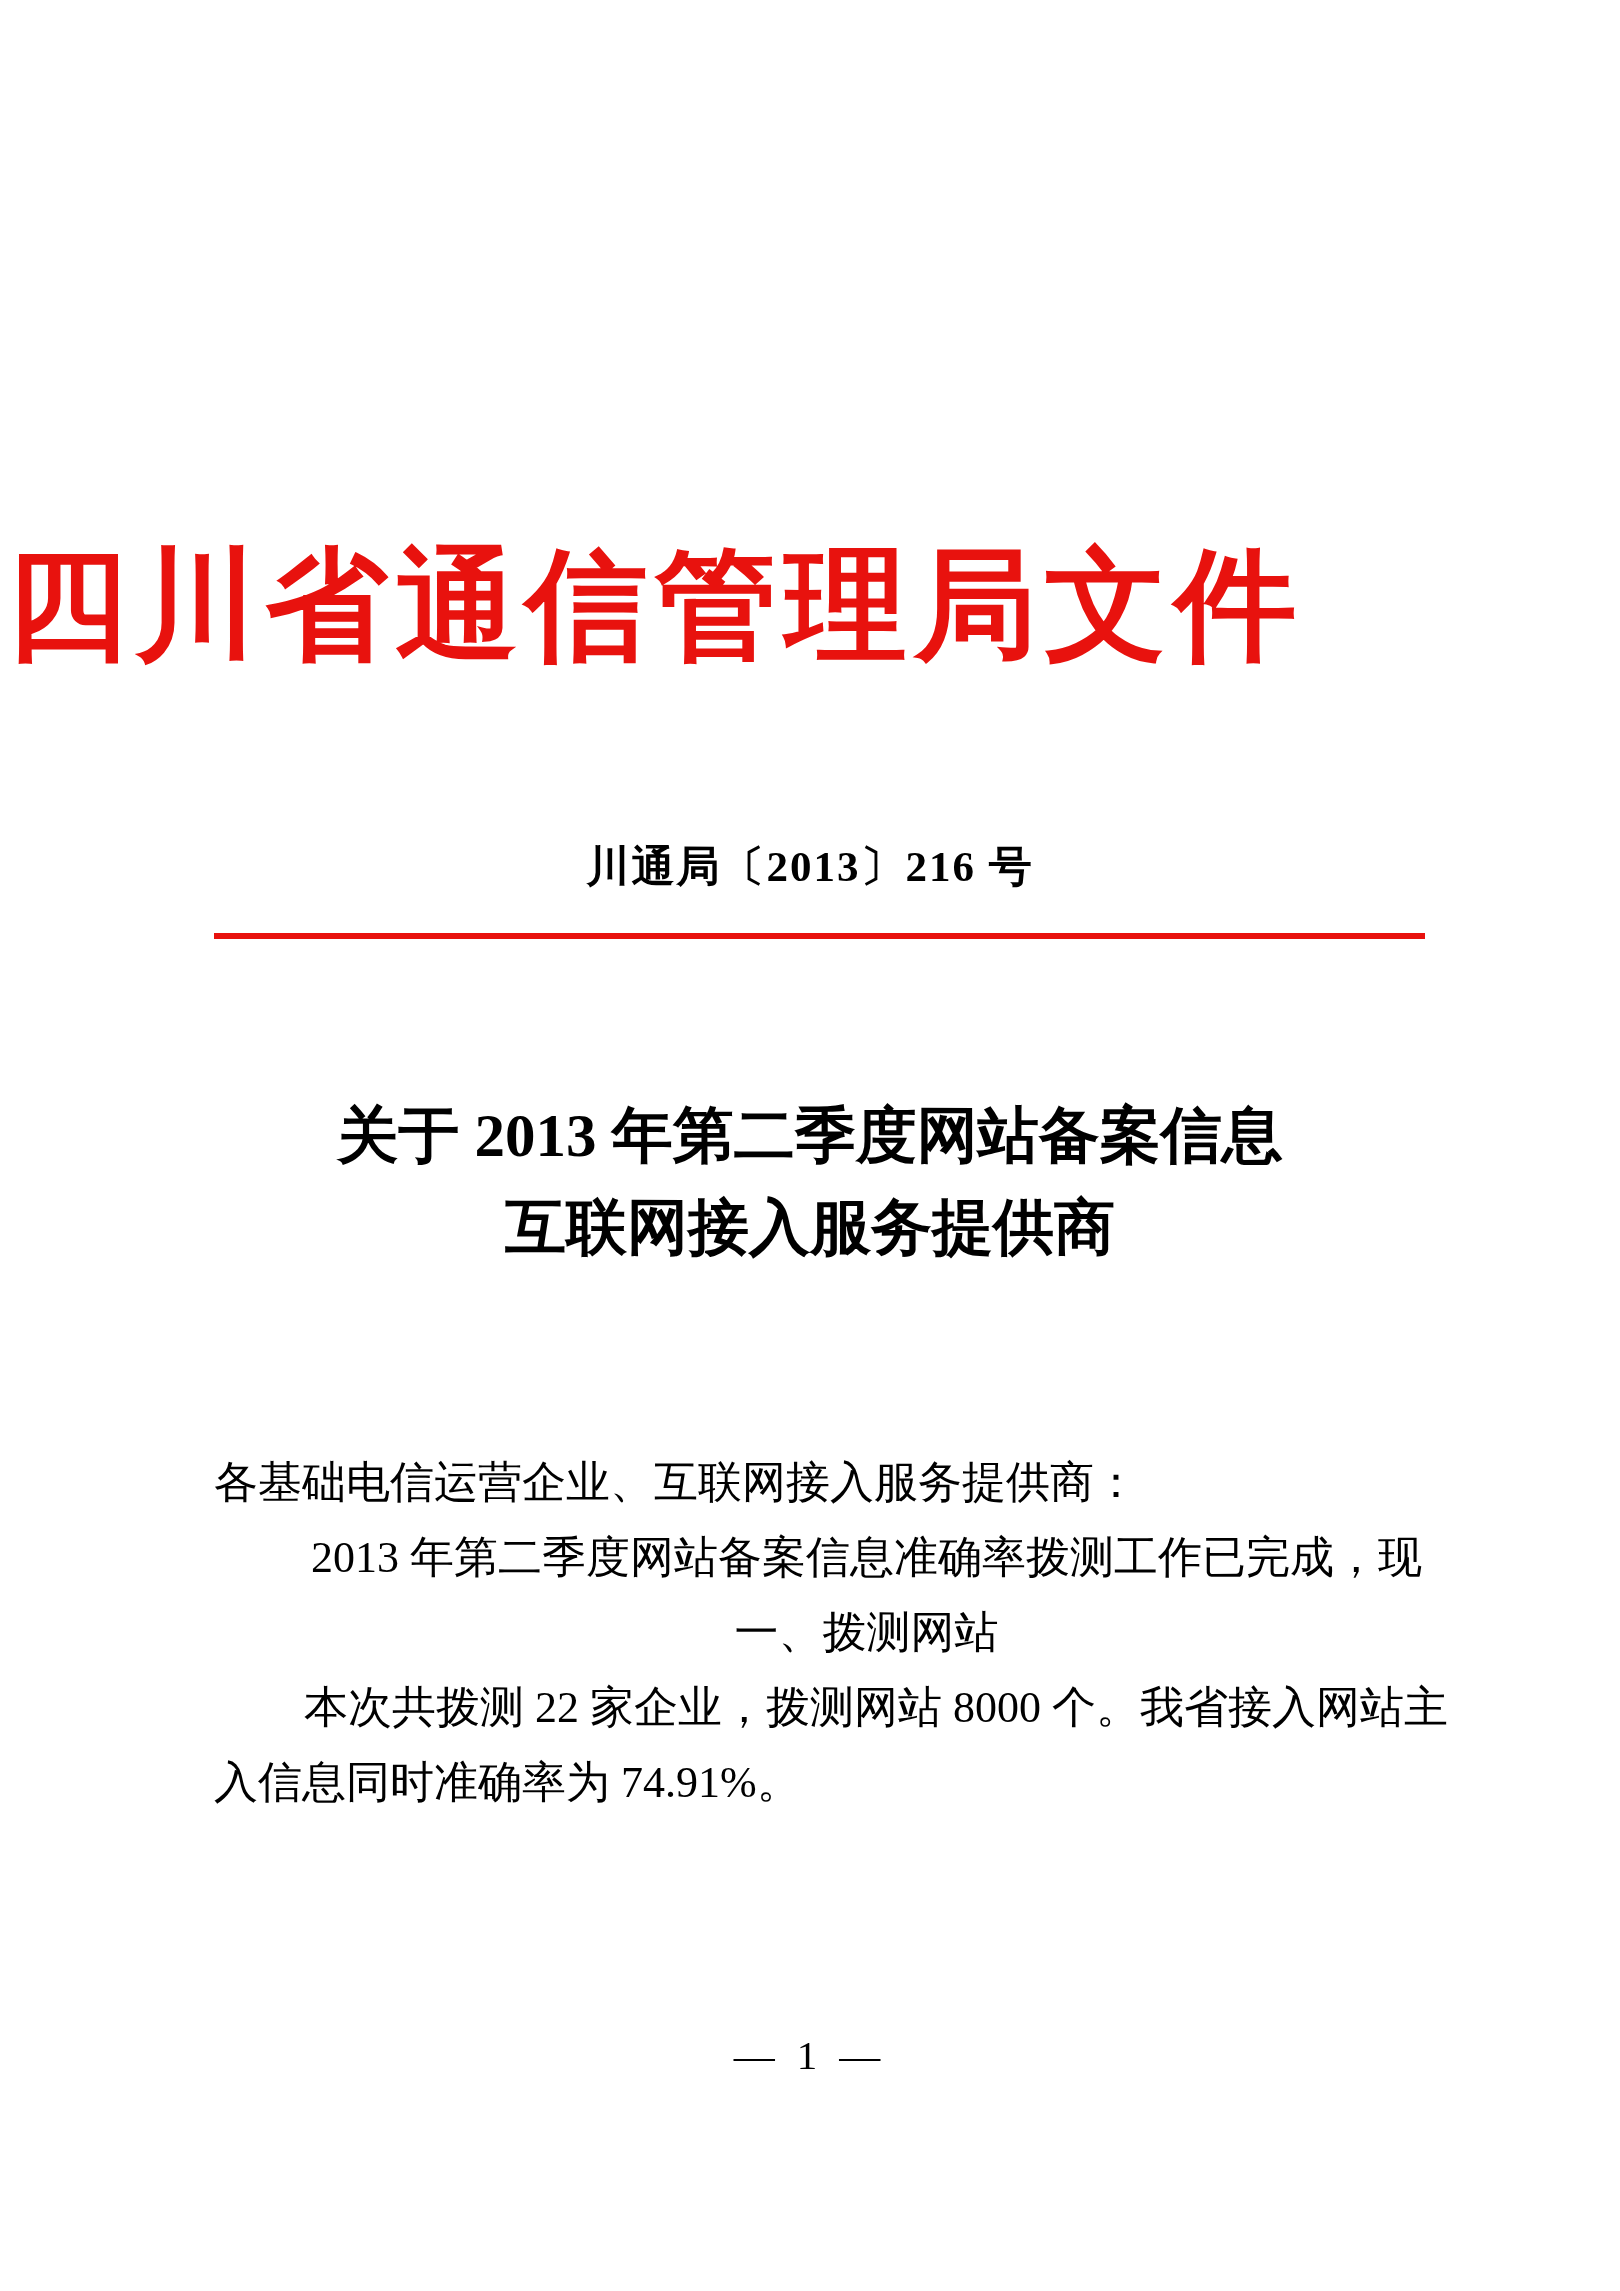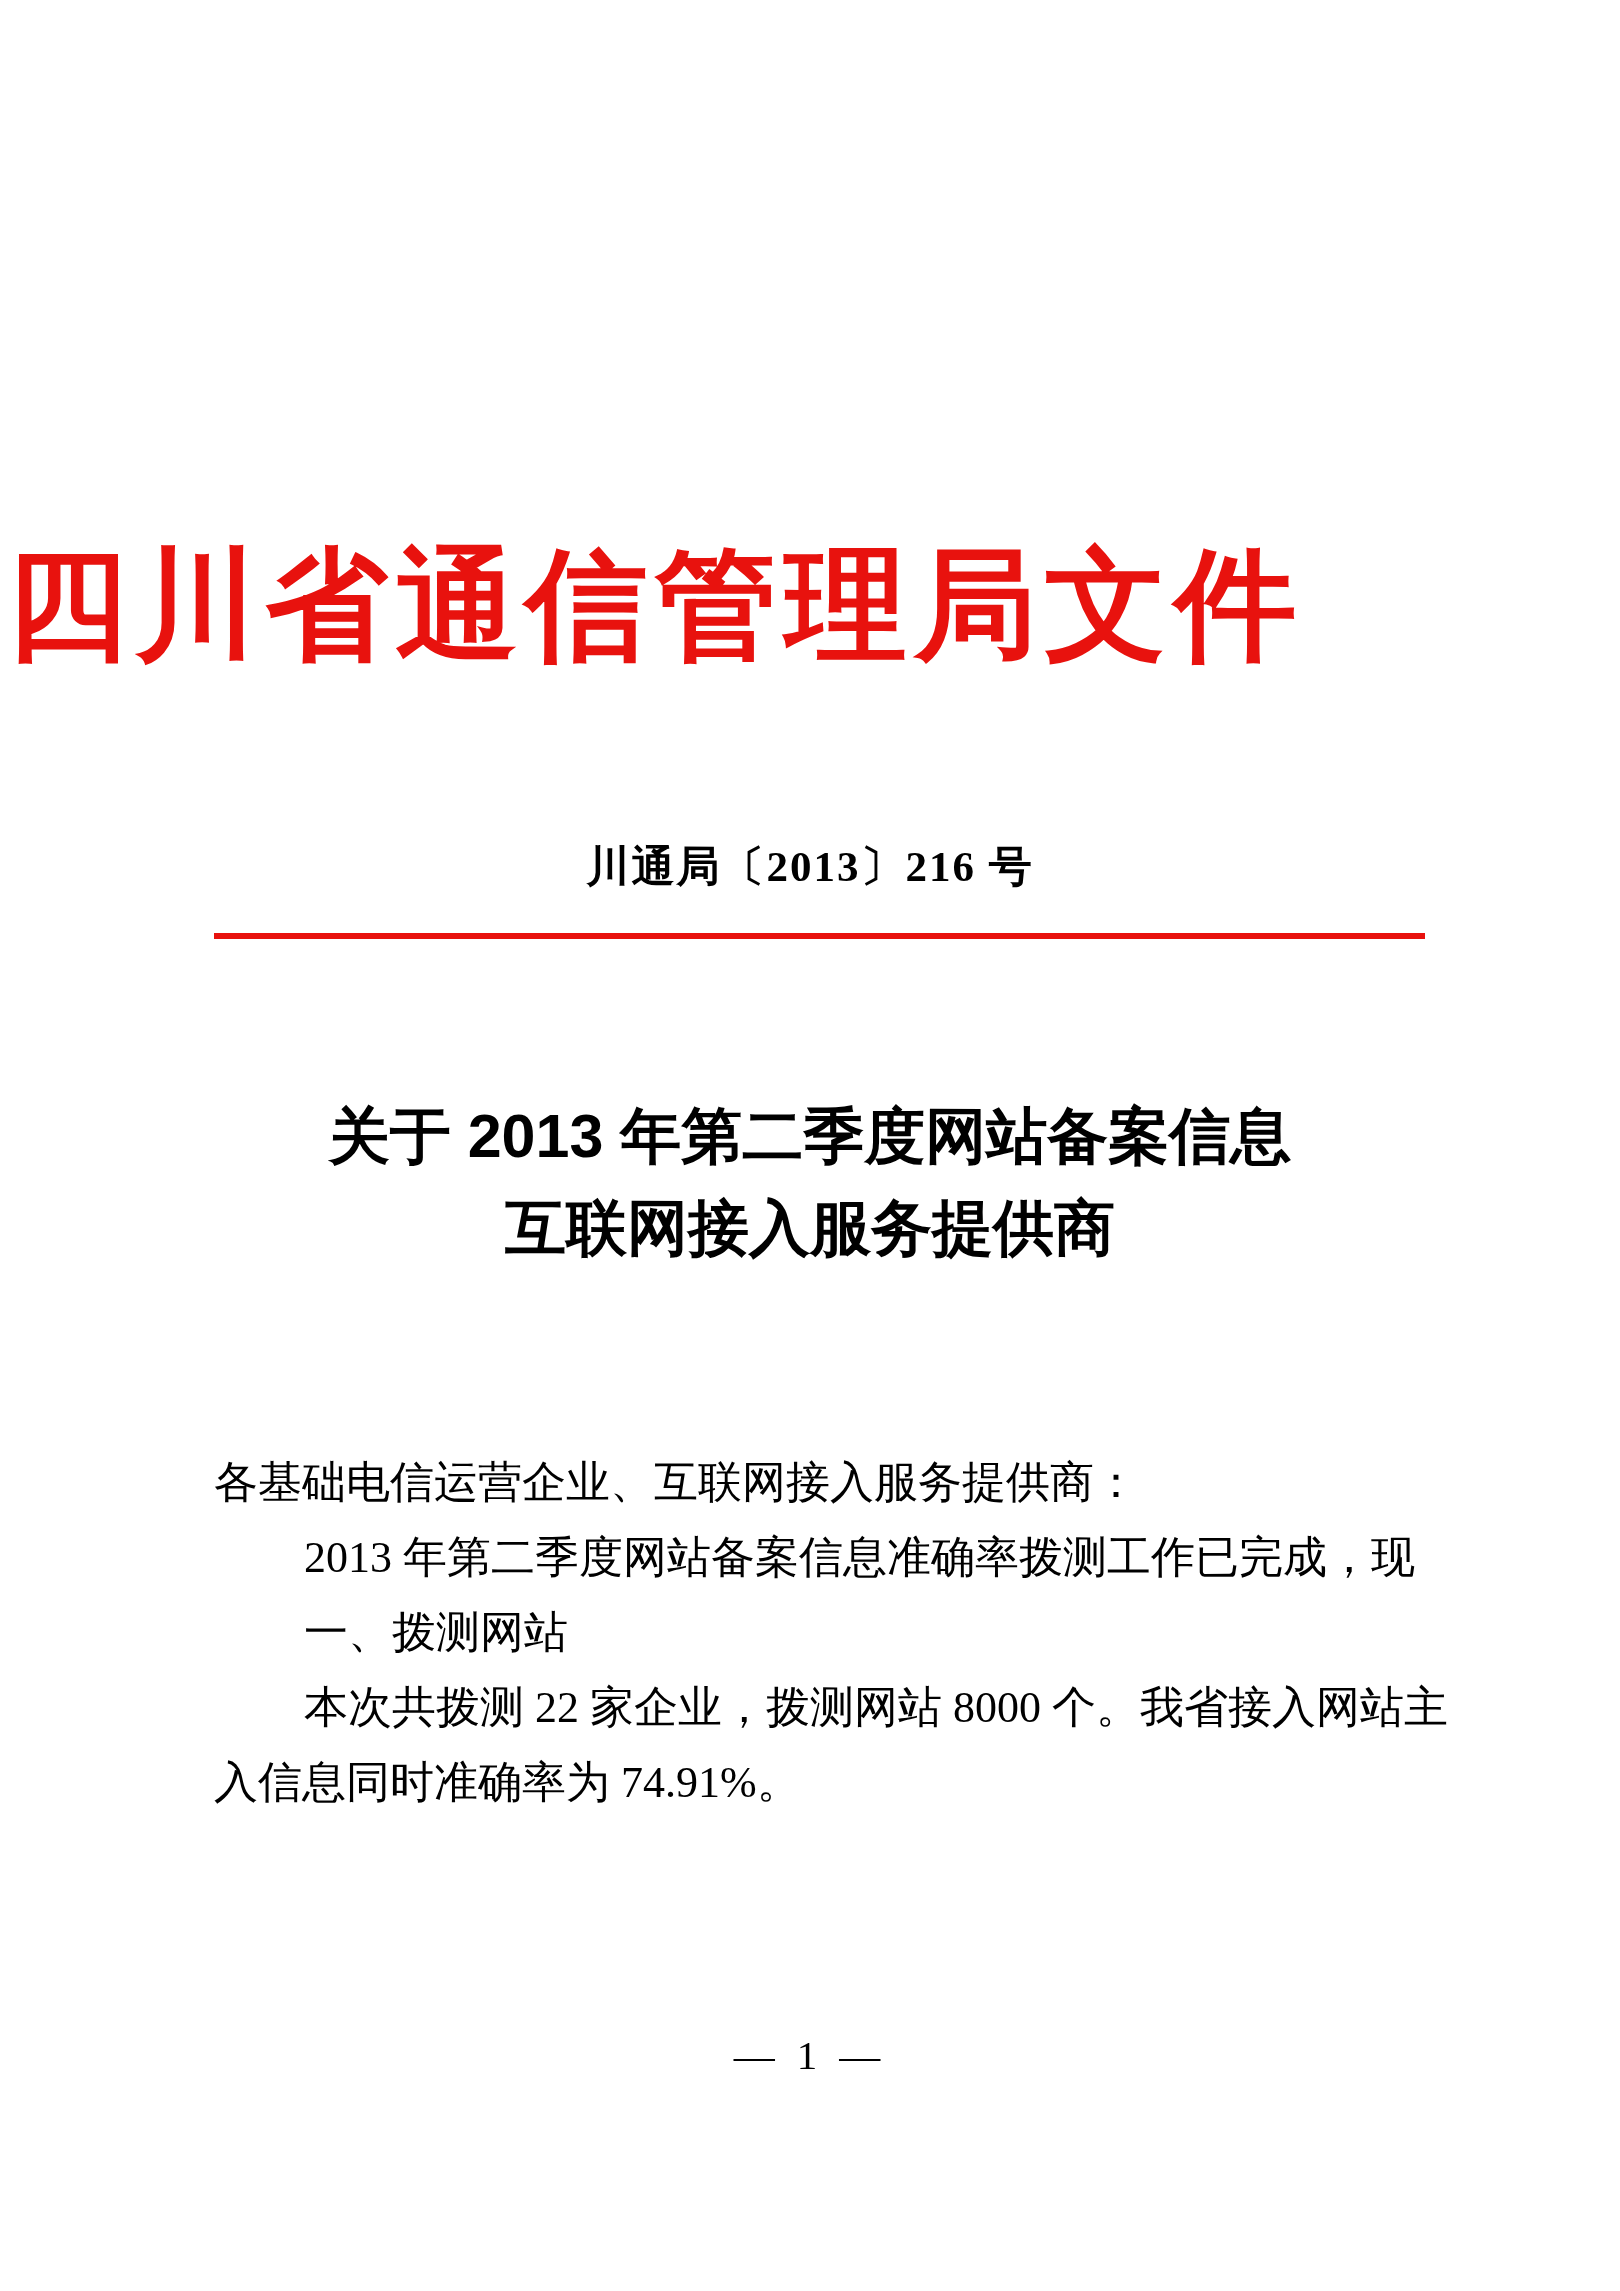--- a/index.html
+++ b/index.html
@@ -52,39 +52,39 @@
     height: 5.9px;
     background: var(--red);
   }
 
   .doc-title {
     position: absolute;
     top: 1090px;
     left: 0;
     width: 100%;
     text-align: center;
-    font-family: Liberation Sans, sans-serif;
+    font-family: Liberation Serif, serif;
     font-weight: bold;
     font-size: 61px;
     line-height: 92px;
     color: #000000;
   }
   .doc-title .title-line { white-space: nowrap; }
 
   .document-body {
     position: absolute;
     top: 1445px;
     left: 214px;
     width: 1215px;
     font-size: 44px;
     line-height: 75px;
     color: #000000;
   }
   .body-line { white-space: nowrap; }
-  .body-line.indent { text-indent: 90px; }
+  .body-line.indent { text-indent: 90px; text-align: center; }
 
   .page-footer {
     position: absolute;
     top: 2031px;
     left: 0;
     width: 100%;
     text-align: center;
     font-size: 41px;
     line-height: 49px;
     letter-spacing: 5.9px;

